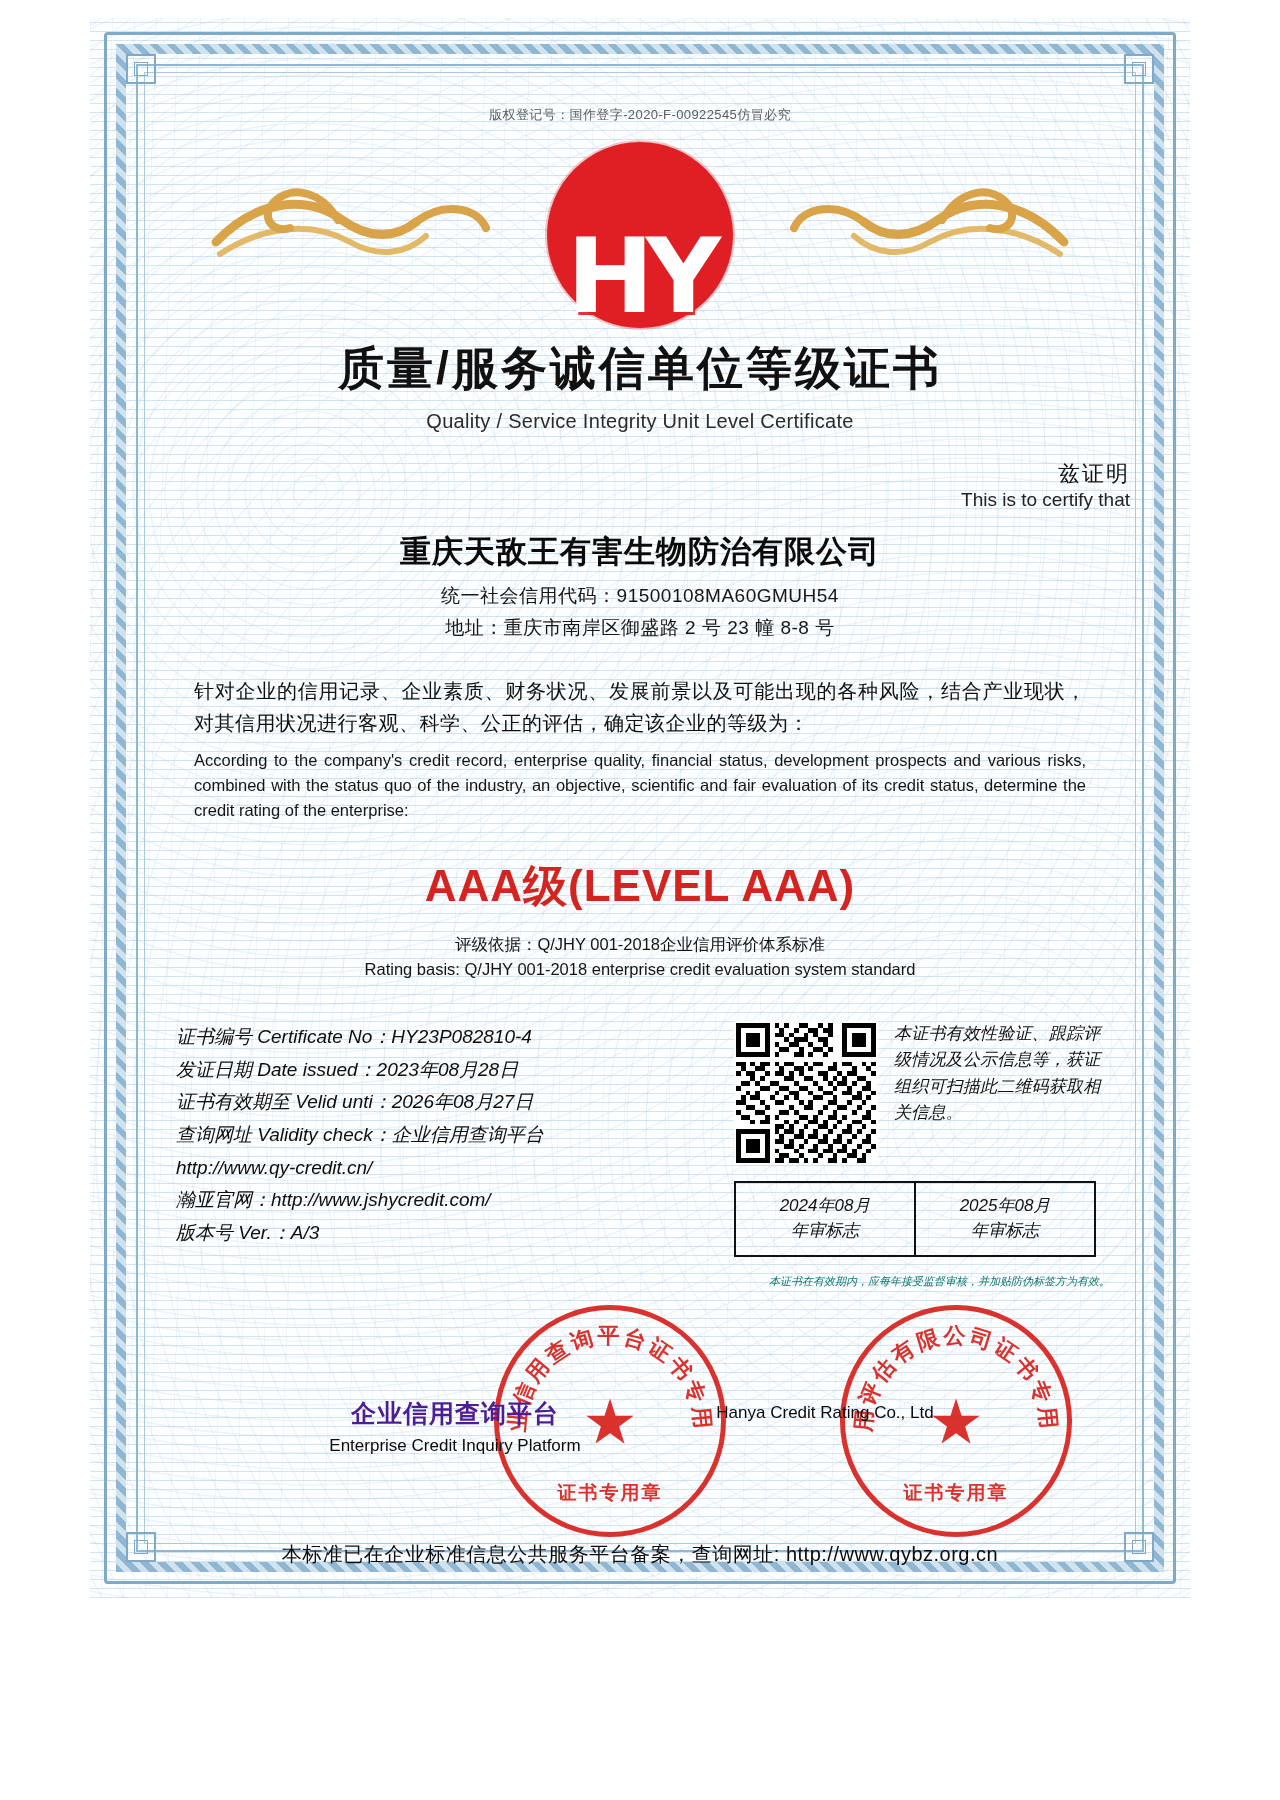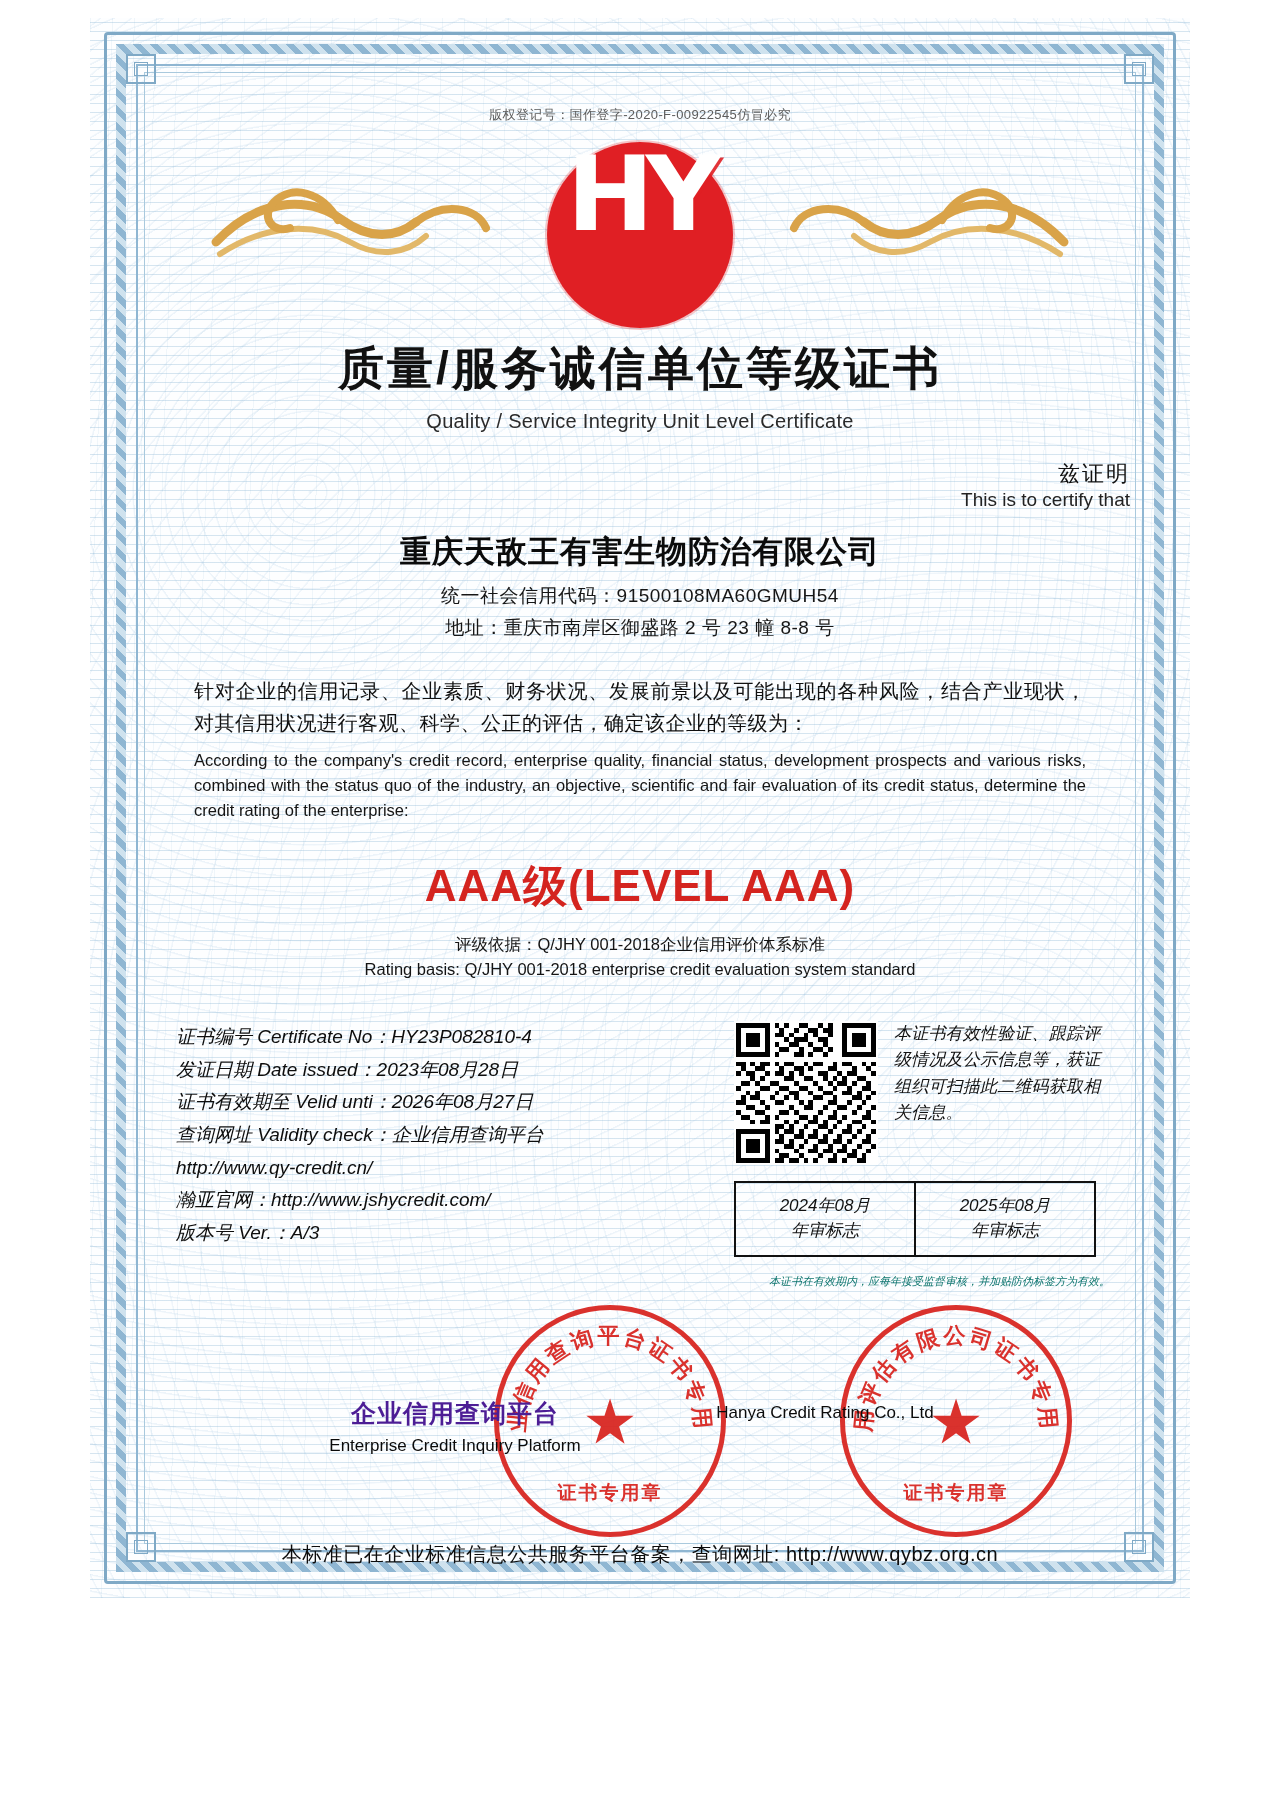--- a/index.html
+++ b/index.html
@@ -113,21 +113,21 @@
   .logo-circle {
     position: absolute;
     left: 50%;
     top: 10px;
     transform: translateX(-50%);
     width: 186px;
     height: 186px;
     border-radius: 50%;
     background: #e01f24;
     display: flex;
-    align-items: flex-start;
+    align-items: flex-end;
     justify-content: center;
     box-shadow: 0 0 0 2px rgba(224,31,36,.25);
   }
   .logo-mark {
     color: #ffffff;
     font-size: 104px;
     font-weight: 700;
     letter-spacing: -8px;
     font-family: "DejaVu Sans", sans-serif;
     line-height: 1;

